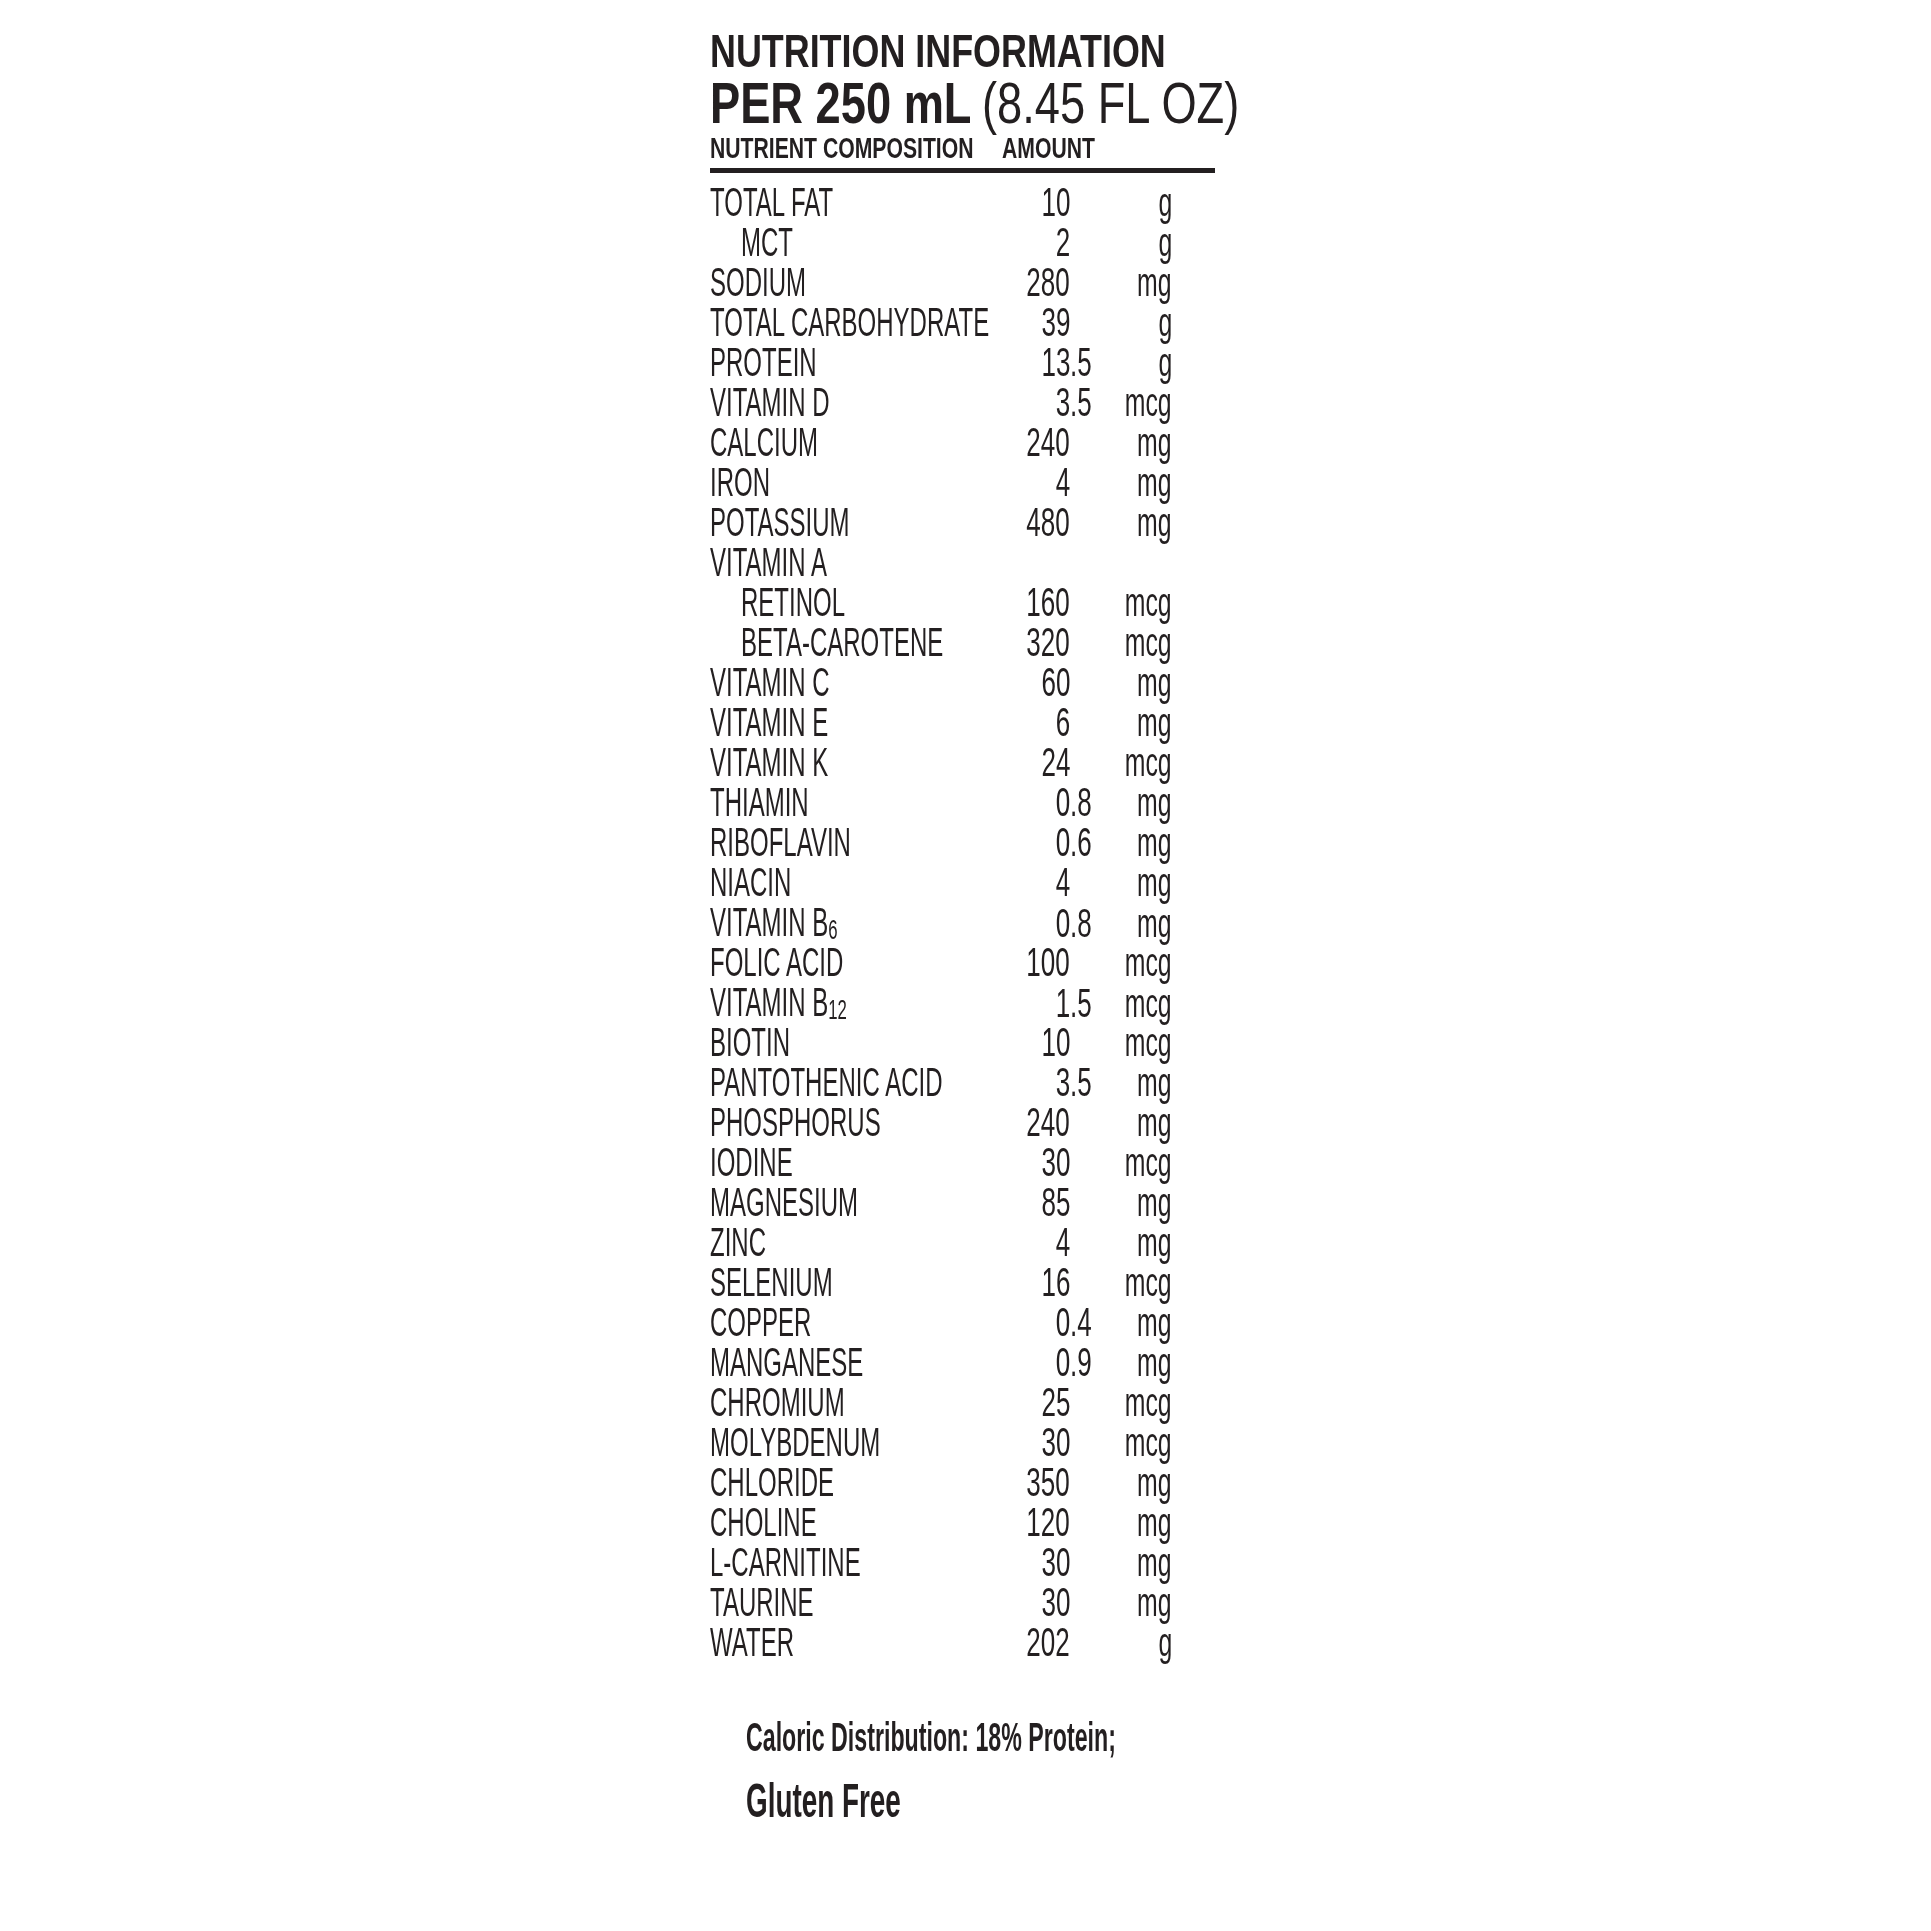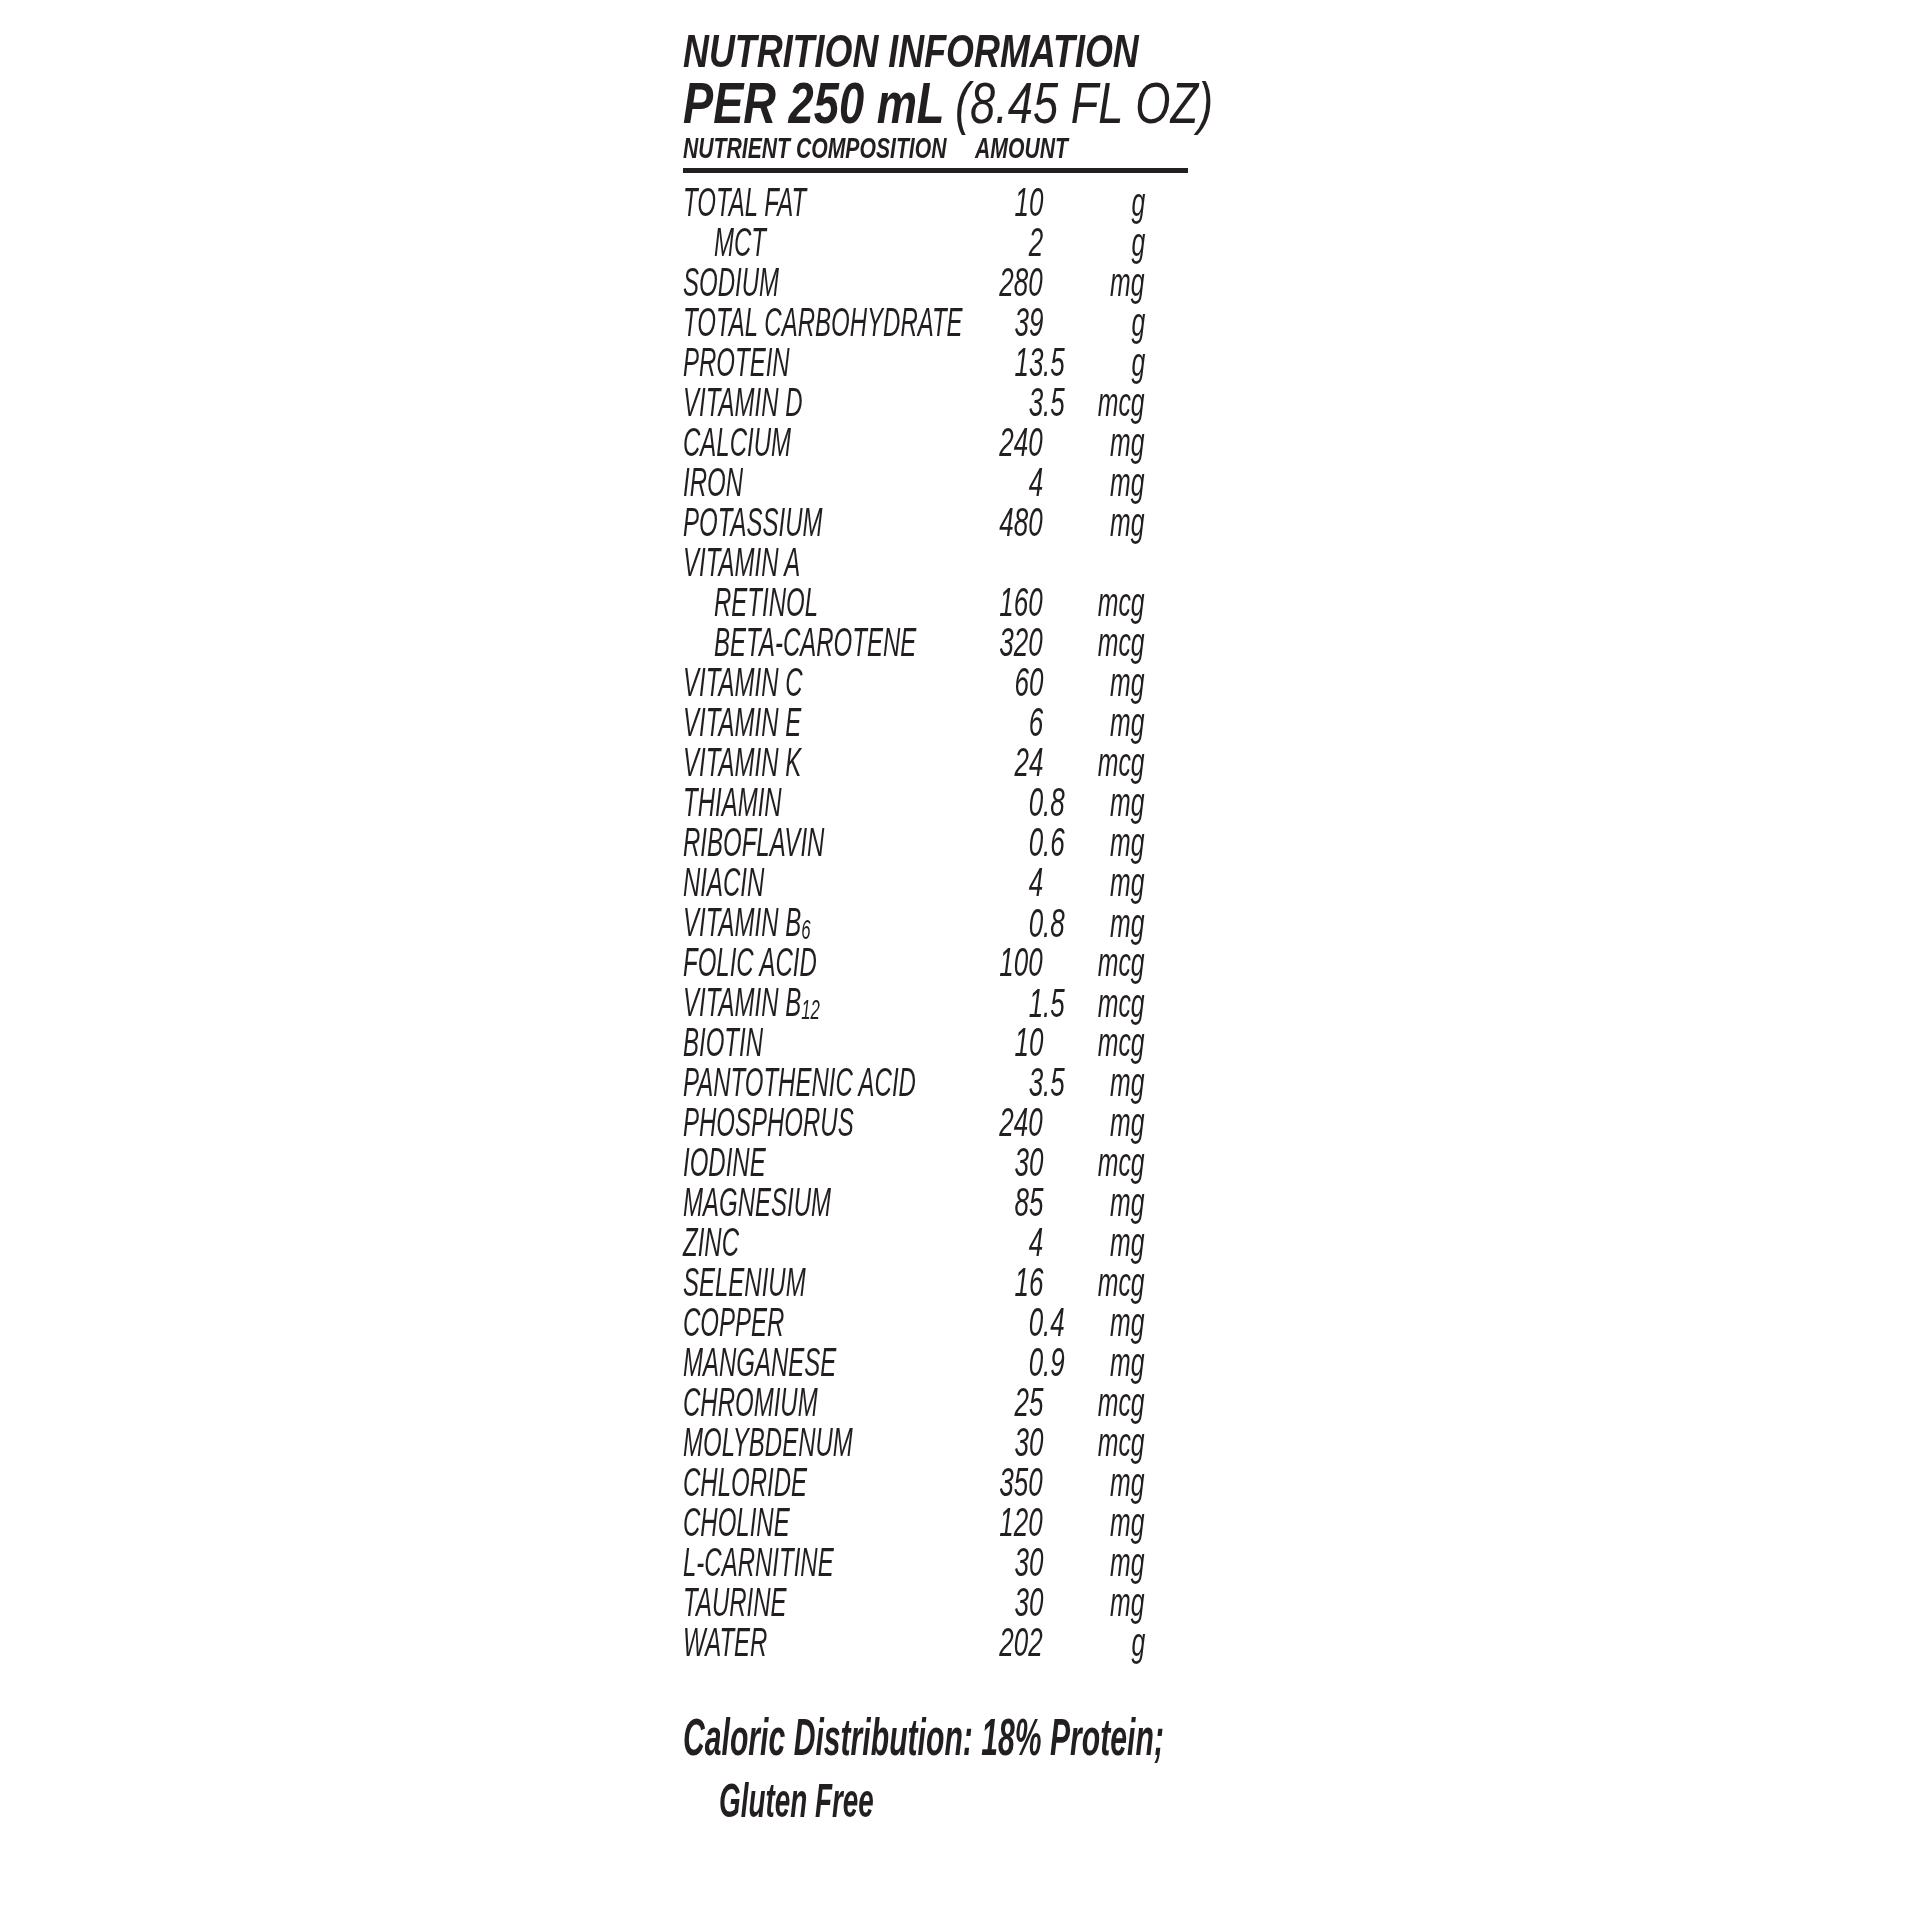--- a/index.html
+++ b/index.html
@@ -1,19 +1,19 @@
 <!DOCTYPE html>
 <html><head>
 <meta charset="utf-8">
 <style>
   * { margin:0; padding:0; box-sizing:border-box; }
   html, body { width:1931px; height:1931px; background:#ffffff; }
   body { font-family:"Liberation Sans", sans-serif; color:#231f20; position:relative; }
 
-  .panel { position:absolute; left:683px; top:0; width:505px;font-style:italic; }
+  .panel { position:absolute; left:710px; top:0; width:505px; }
 
   .cond { display:inline-block; white-space:nowrap; }
 
   .title1 { margin-top:25px; font-size:46px; line-height:52px; font-weight:700; }
   .title1 .cond { transform:scaleX(0.78); transform-origin:0 50%; }
 
   .title2 { font-size:58px; line-height:52px; font-weight:700; }
   .title2 .cond { transform:scaleX(0.78); transform-origin:0 50%; }
   .serving-note { font-weight:400; margin-left:13.5px; }
 
@@ -29,21 +29,21 @@
   .cell.label .cond { transform:scaleX(0.60); transform-origin:0 50%; }
   .row.indent .cell.label { padding-left:31px; }
   .label-sub { font-size:28px; vertical-align:-2.9px; }
   .cell.whole { text-align:right; }
   .cell.whole .cond { transform:scaleX(0.65); transform-origin:100% 50%; }
   .cell.frac { text-align:left; }
   .cell.frac .cond { transform:scaleX(0.65); transform-origin:0 50%; }
   .cell.unit { text-align:right; }
   .cell.unit .cond { transform:scaleX(0.62); transform-origin:100% 50%; }
 
-  .footer { margin-top:54px; font-size:52px; line-height:46px; font-weight:700; }
+  .footer { margin-top:54px; font-size:40px; line-height:46px; font-weight:700;margin-left:36px; }
   .footer .cond { transform:scaleX(0.58); transform-origin:0 50%; }
   .gluten { margin-top:17.4px; font-size:48px; line-height:46px; font-weight:700;margin-left:36px; }
   .gluten .cond { transform:scaleX(0.58); transform-origin:0 50%; }
 </style>
 </head>
 <body style="color: rgb(35, 31, 32); background: rgb(255, 255, 255);">
 
 <div class="panel">
 
   <div class="title1"><span class="cond">NUTRITION INFORMATION</span></div>

